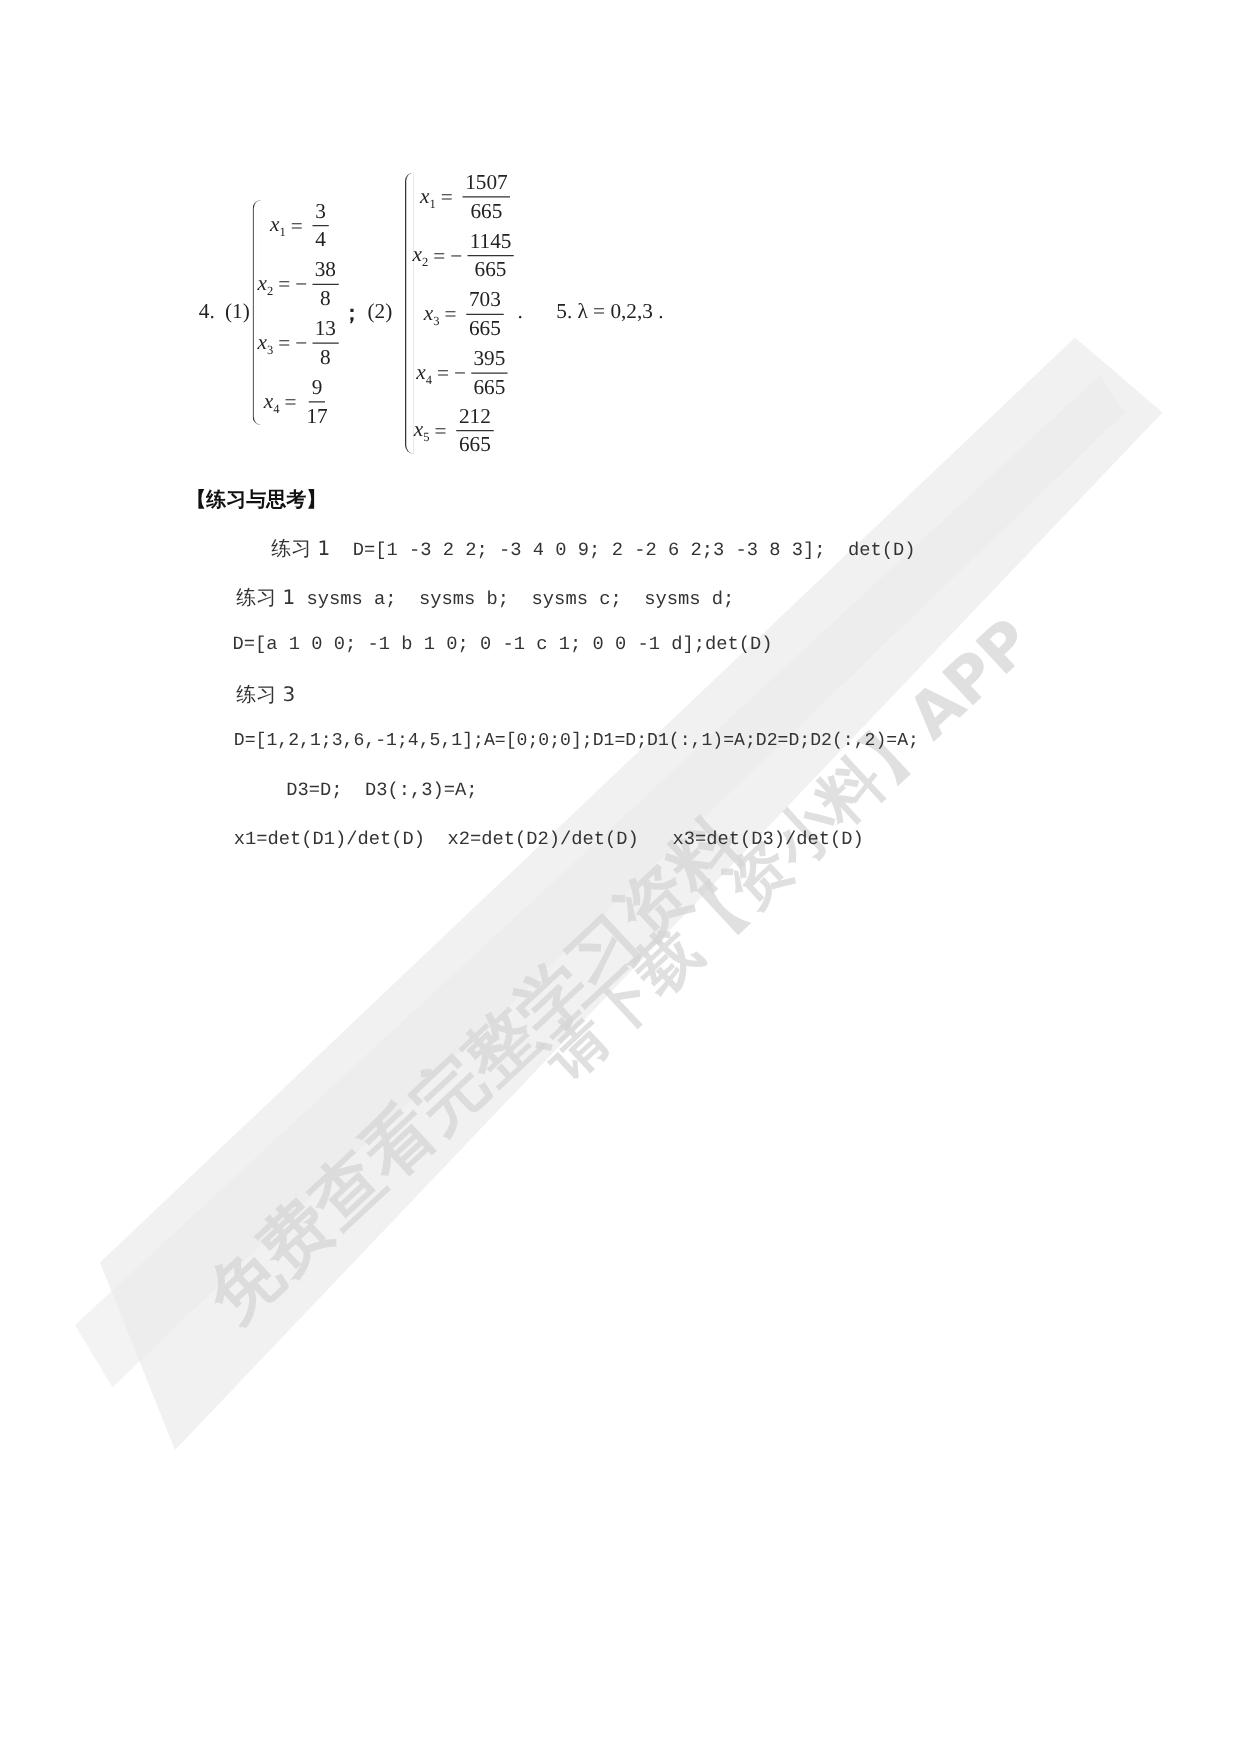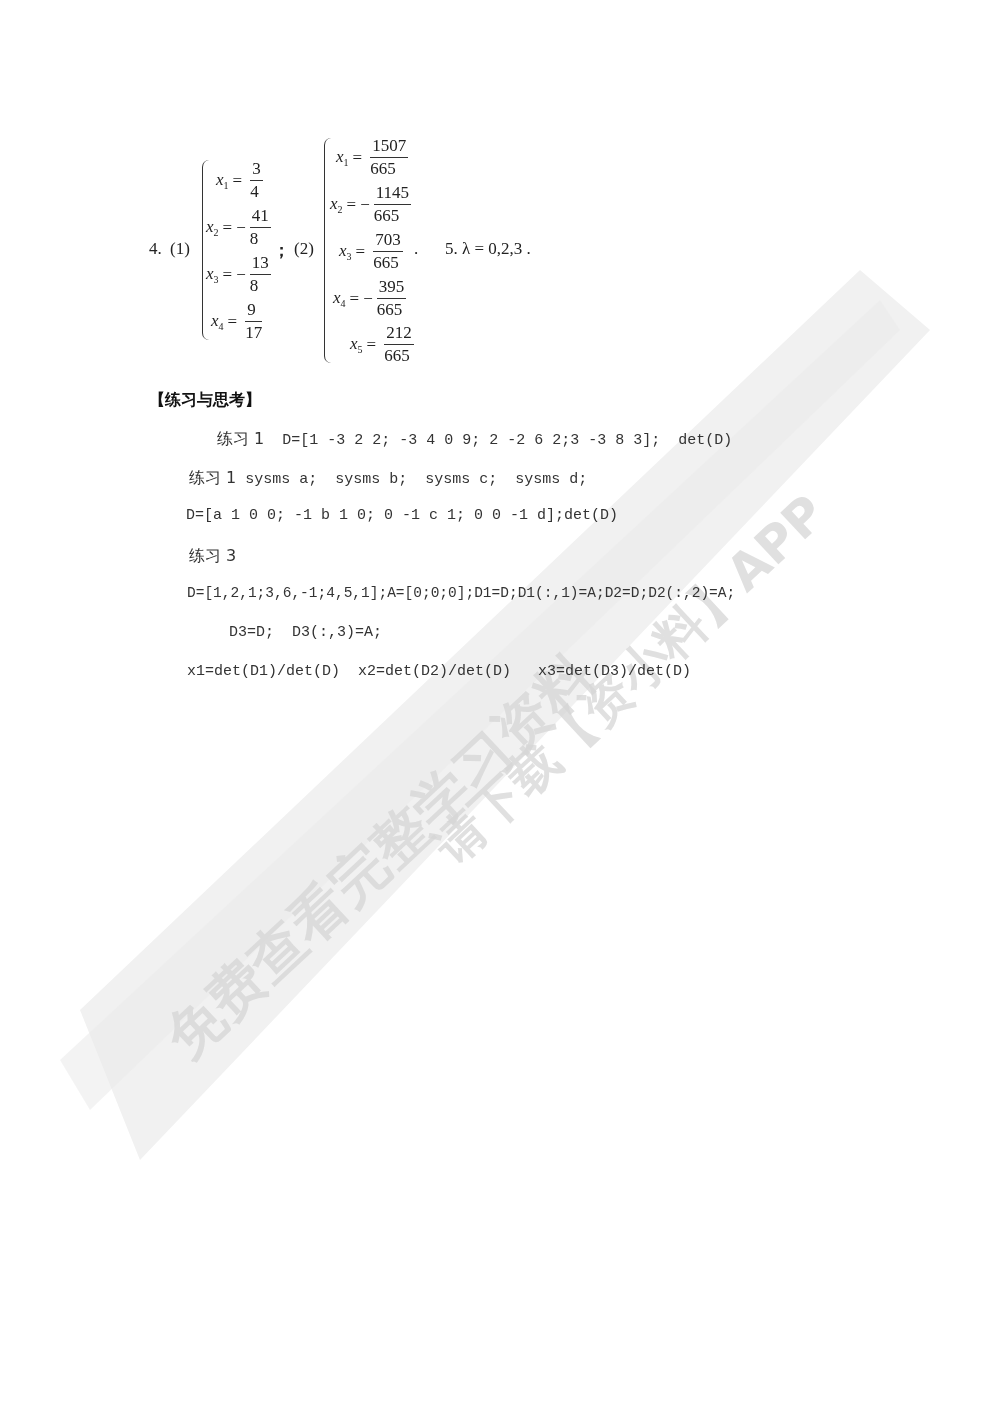--- a/index.html
+++ b/index.html
@@ -5,60 +5,60 @@
   html, body { margin:0; padding:0; background:#ffffff; }
   body { width:992px; height:1403px; position:relative; overflow:hidden; font-family:"Liberation Serif","DejaVu Serif",serif; color:#222; }
   .wm { position:absolute; left:0; top:0; width:992px; height:1403px; pointer-events:none; }
   .wm-text { position:absolute; font-family:"DejaVu Sans",sans-serif; font-weight:bold; color:#d6d6d6; opacity:0.75; white-space:nowrap; transform-origin:left top; }
   .abs { position:absolute; white-space:nowrap; }
   .sys { position:absolute; }
   .brace { position:absolute; border-left:1.2px solid #333; border-radius:10px 0 0 10px; width:6px; }
   .eq { position:absolute; display:flex; align-items:center; font-size:17px; }
   .var { font-style:italic; }
   .sub { font-size:10px; vertical-align:-4px; font-style:normal; }
-  .frac { display:inline-flex; flex-direction:column; margin-left:4px; line-height:22px; }
+  .frac { display:inline-flex; flex-direction:column; align-items:center; margin-left:4px; line-height:22px; }
   .frac .num { border-bottom:1px solid #333; padding:0 2px; }
   .mono { font-family:"Liberation Mono","DejaVu Sans Mono",monospace; font-size:15px; color:#333; }
   .cn { font-family:"DejaVu Sans",sans-serif; font-size:16px; color:#333; }
   .heading { font-family:"DejaVu Sans",sans-serif; font-size:16px; font-weight:bold; color:#111; }
 </style>
 </head>
 <body>
 
 <div class="wm">
   <svg width="992" height="1403" style="position:absolute;left:0;top:0">
     <polygon points="80,1010 860,270 930,330 140,1160" fill="#f1f1f1"></polygon>
     <polygon points="60,1060 880,300 900,330 90,1110" fill="#ebebeb" opacity="0.6"></polygon>
   </svg>
   <div class="wm-text" style="left:150px;top:1020px;font-size:56px;transform:rotate(-43deg);">免费查看完整学习资料</div>
   <div class="wm-text" style="left:420px;top:830px;font-size:50px;transform:rotate(-43deg);">请下载【资小料】APP</div>
 </div>
 
-<div class="abs" style="left:149px;top:239px;font-size:17px;text-align:right;">
+<div class="abs" style="left:159px;top:239px;font-size:17px;text-align:right;">
   <span>4.</span>
   <span style="margin-left:4px;">(1)</span>
 </div>
 
 <div class="sys">
   <div class="brace" style="left:202px;top:160px;height:180px;"></div>
   <div class="eq" style="left:216px;top:158px;">
     <span class="var"><span>x</span><span class="sub">1</span></span>
     <span style="margin:0 4px;">=</span>
       <span></span>
     <span class="frac">
         <span class="num">3</span>
         <span>4</span>
       </span>
   </div>
   <div class="eq" style="left:206px;top:205px;">
     <span class="var"><span>x</span><span class="sub">2</span></span>
     <span style="margin:0 4px;">=</span>
       <span>−</span>
     <span class="frac">
-        <span class="num">41</span>
+        <span class="num">38</span>
         <span>8</span>
       </span>
   </div>
   <div class="eq" style="left:206px;top:252px;">
     <span class="var"><span>x</span><span class="sub">3</span></span>
     <span style="margin:0 4px;">=</span>
       <span>−</span>
     <span class="frac">
         <span class="num">13</span>
         <span>8</span>
@@ -109,21 +109,21 @@
   </div>
   <div class="eq" style="left:333px;top:276px;">
     <span class="var"><span>x</span><span class="sub">4</span></span>
     <span style="margin:0 4px;">=</span>
       <span>−</span>
     <span class="frac">
         <span class="num">395</span>
         <span>665</span>
       </span>
   </div>
-  <div class="eq" style="left:350px;top:322px;">
+  <div class="eq" style="left:331px;top:322px;">
     <span class="var"><span>x</span><span class="sub">5</span></span>
     <span style="margin:0 4px;">=</span>
       <span></span>
     <span class="frac">
         <span class="num">212</span>
         <span>665</span>
       </span>
   </div>
 </div>
 

